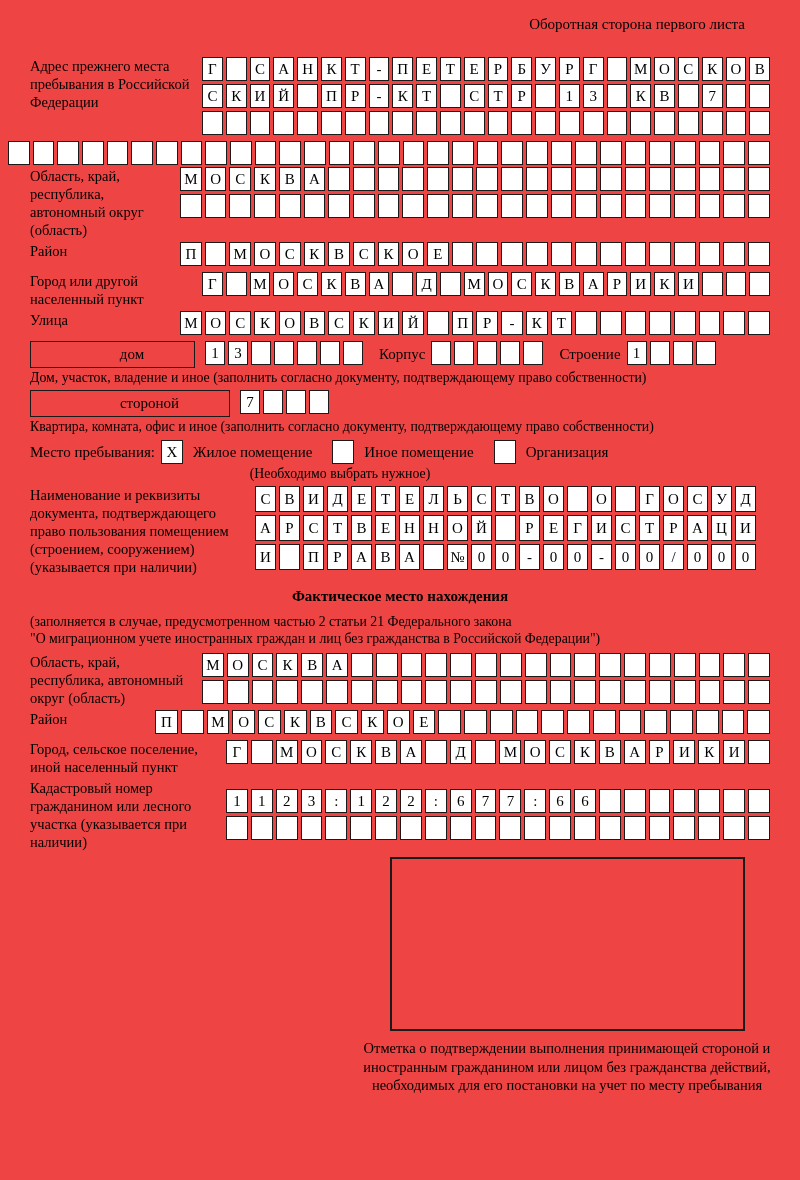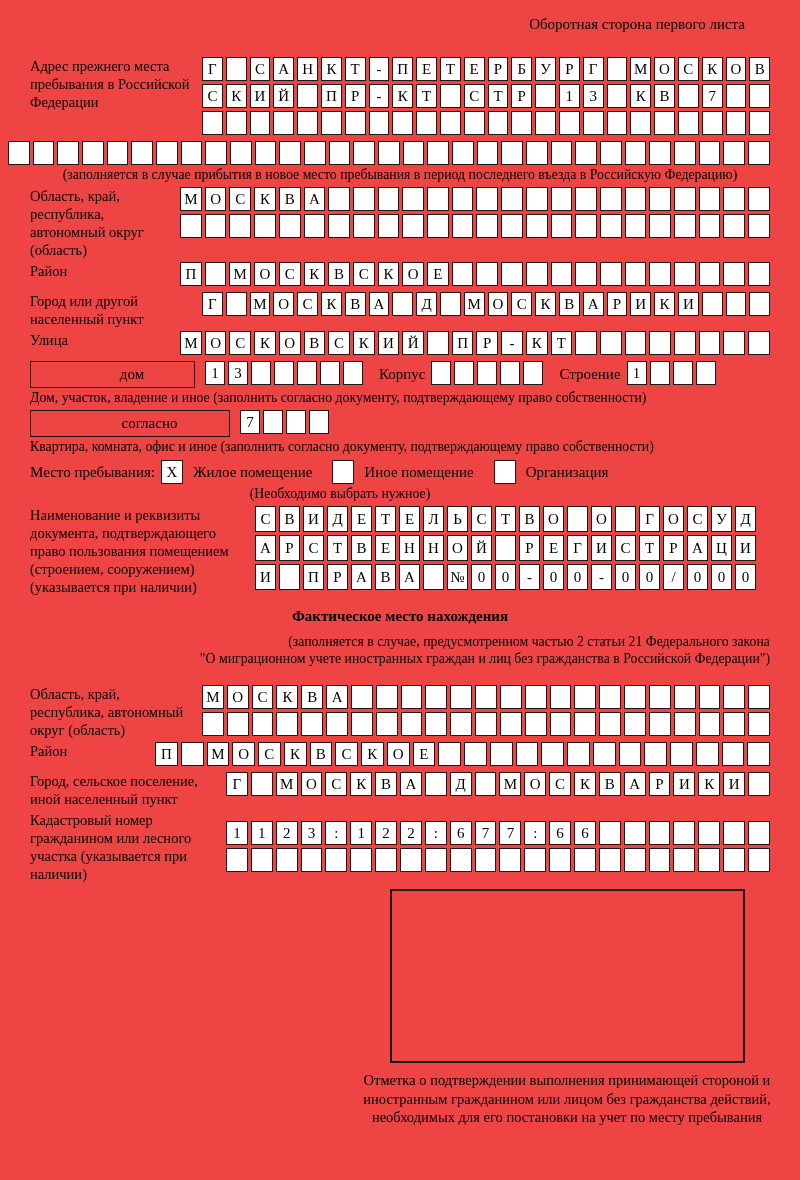--- a/index.html
+++ b/index.html
@@ -27,21 +27,21 @@
   .fullrow { margin:1px 0 2px -22px; }
   .doc-rows .boxrow .box { height:26px; }
   .smallboxes { flex:none; }
   .smallboxes .box { flex:none; width:20px; }
   .cboxwrap { flex:none; margin:0 0 0 6px; }
   .cboxwrap .box { flex:none; width:22px; }
 
   .note { font-size:13.8px; text-align:center; margin:2px 0 4px 0; }
   .sec-title { font-size:15.5px; font-weight:bold; text-align:center; margin:6px 0 6px 0; }
   .sub-title { font-size:15px; font-weight:bold; text-align:center; margin:12px 0 8px 0; }
-  .note2 { font-size:13.8px; text-align:right; line-height:17px; margin-bottom:18px; }
+  .note2 { font-size:13.8px; text-align:left; line-height:17px; margin-bottom:6px; }
 
   .inline-row { display:flex; align-items:center; margin-bottom:2px; }
   .widebox { border:1.7px solid #1a1a1a; height:27px; display:flex; align-items:center;
              justify-content:center; font-size:15px; flex:none;padding-left:39px; }
   .wb165 { width:165px; margin-right:10px; }
   .wb200 { width:200px; margin-right:10px; }
   .ilabel { font-size:15px; margin:0 6px 0 16px; }
   .caption { font-size:13.8px; margin:1px 0 4px 0; }
 
   .stay-row { display:flex; align-items:center; font-size:15px; margin:5px 0 2px 0; }
@@ -169,21 +169,20 @@
         <div class="box"></div>
         <div class="box"></div>
         <div class="box"></div>
         <div class="box"></div>
         <div class="box"></div>
         <div class="box"></div>
         <div class="box"></div>
         <div class="box"></div>
         <div class="box"></div>
       </div>
-    <div class="note">(заполняется в случае прибытия в новое место пребывания в период последнего въезда в Российскую Федерацию)</div>
 
 
     <div class="field">
       <div class="flabel w150">Область, край, республика, автономный округ (область)</div>
       <div class="rows">
         <div class="boxrow">
             <div class="box">М</div>
             <div class="box">О</div>
             <div class="box">С</div>
             <div class="box">К</div>
@@ -356,21 +355,21 @@
       <div class="boxrow smallboxes">
           <div class="box">1</div>
           <div class="box"></div>
           <div class="box"></div>
           <div class="box"></div>
         </div>
     </div>
     <div class="caption">Дом, участок, владение и иное (заполнить согласно документу, подтверждающему право собственности)</div>
 
     <div class="inline-row">
-      <div class="widebox wb200">согласно</div>
+      <div class="widebox wb200">стороной</div>
       <div class="boxrow smallboxes">
           <div class="box">7</div>
           <div class="box"></div>
           <div class="box"></div>
           <div class="box"></div>
         </div>
     </div>
     <div class="caption">Квартира, комната, офис и иное (заполнить согласно документу, подтверждающему право собственности)</div>
 
     <div class="stay-row">

